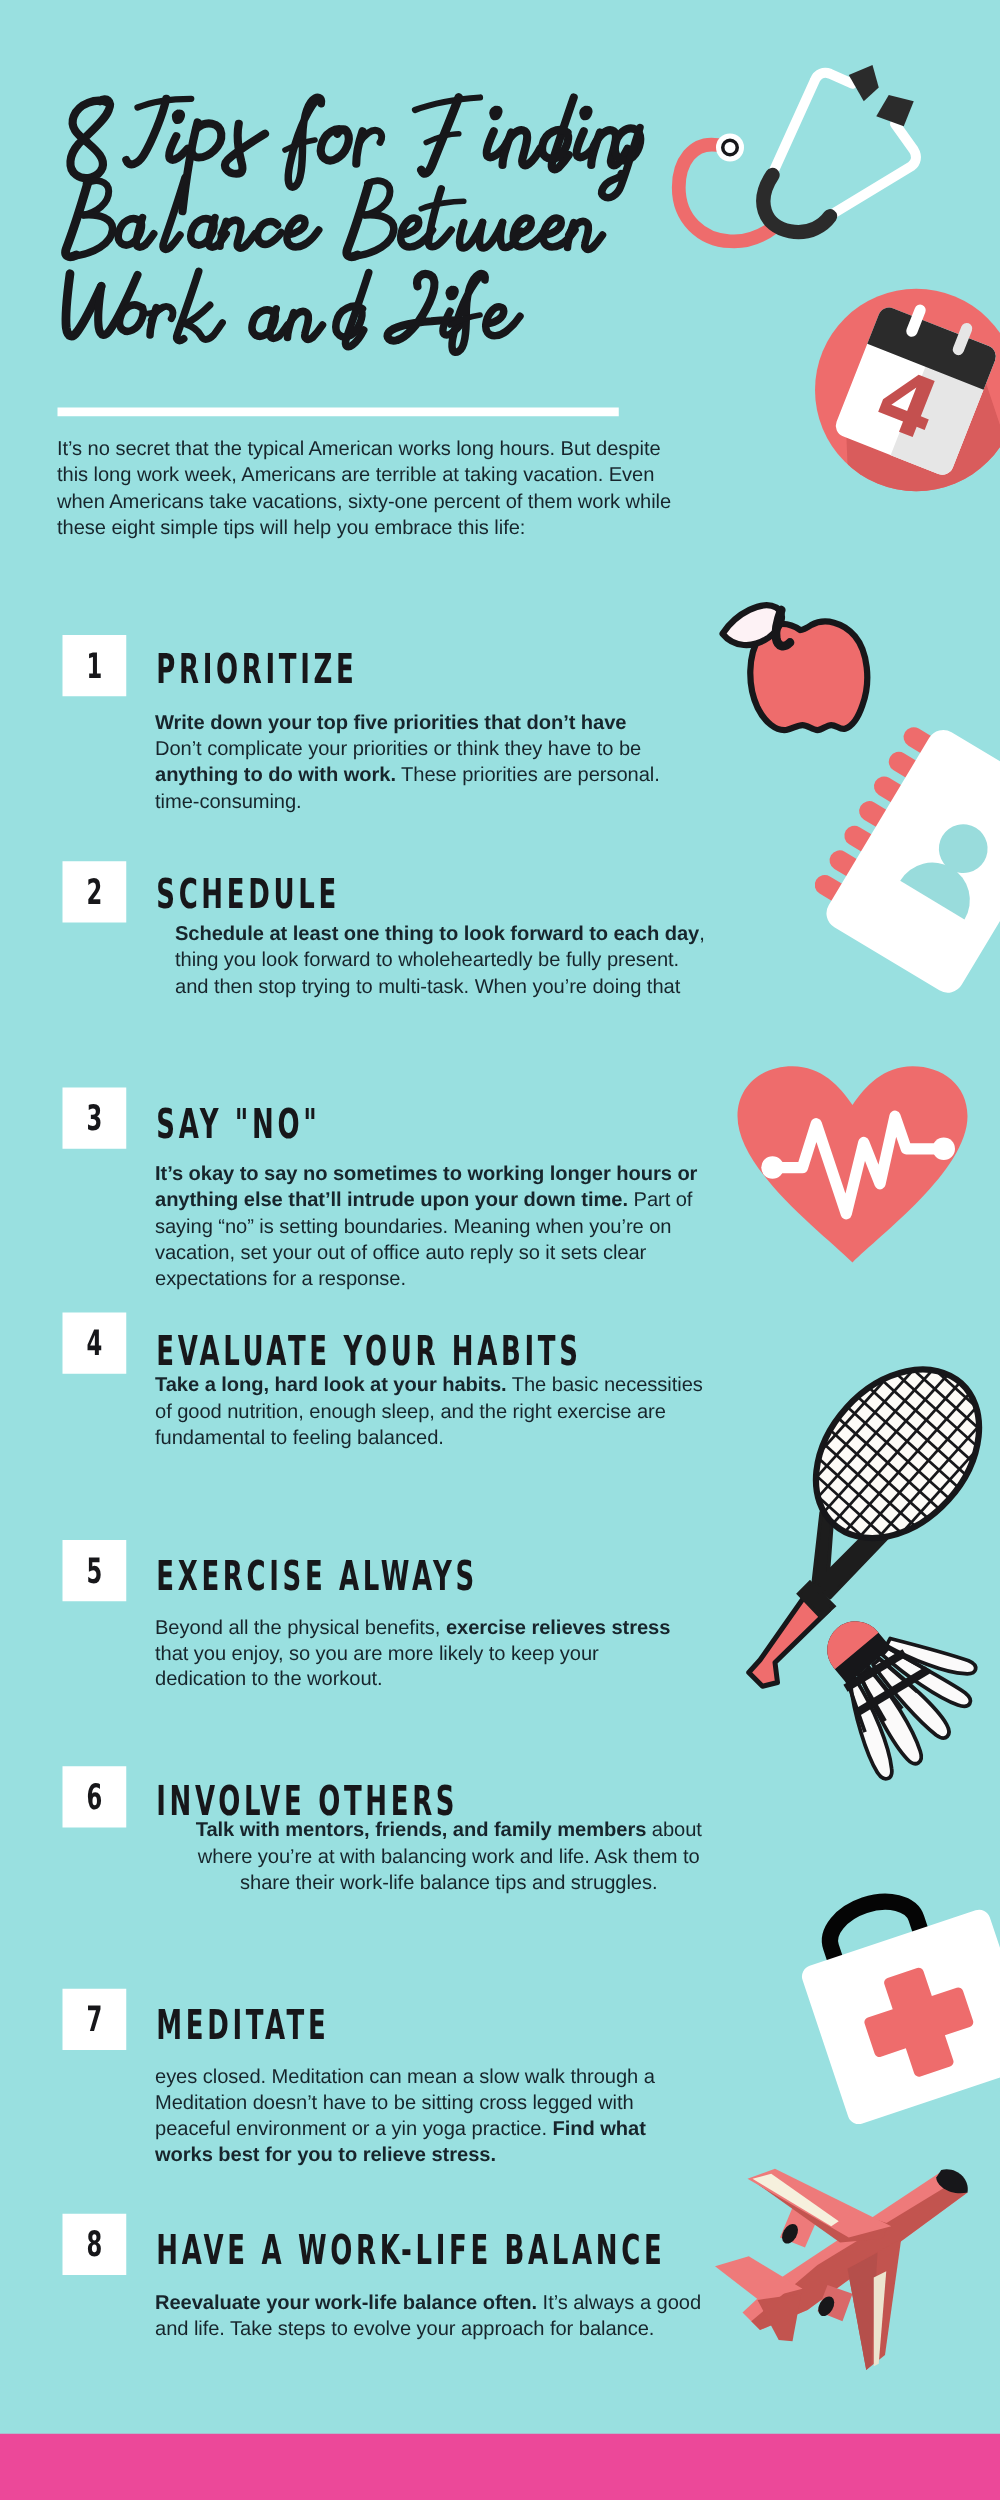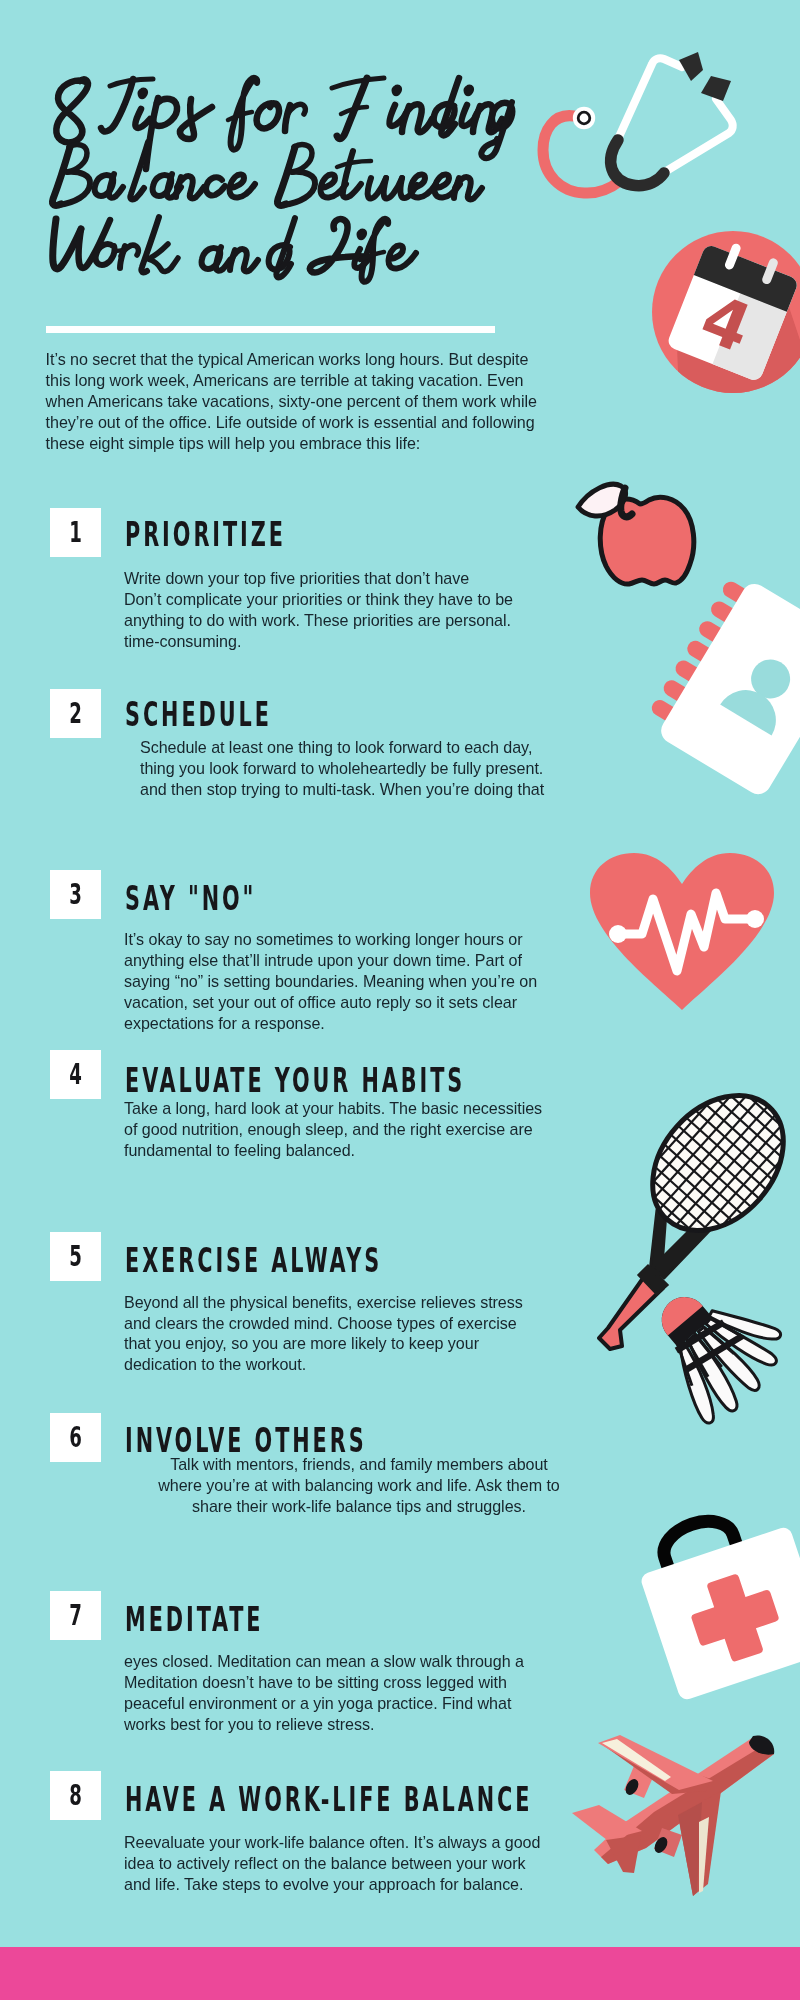--- a/index.html
+++ b/index.html
@@ -21,21 +21,21 @@
   .tip{position:absolute;left:0;width:800px;}
   .numbox{position:absolute;left:50px;top:0;width:51px;height:49px;background:#ffffff;}
   .numbox .n{position:absolute;left:0;top:0;width:51px;height:49px;line-height:49px;text-align:center;
              font-family:"DejaVu Sans Condensed","DejaVu Sans",sans-serif;font-weight:700;font-size:28px;
              color:#17171a;transform:scaleX(.72);transform-origin:50% 50%;}
   .head{position:absolute;left:125px;font-family:"DejaVu Sans Condensed","DejaVu Sans",sans-serif;
         font-weight:700;font-size:33px;line-height:44px;letter-spacing:4.2px;color:#17171a;white-space:nowrap;
         transform:scaleX(.70);transform-origin:0 50%;}
   .bodytxt{position:absolute;left:124px;width:470px;font-size:16.1px;line-height:20.9px;color:#17252c;
            letter-spacing:-0.05px;}
-  .bodytxt b{font-weight:400;}
+  .bodytxt b{font-weight:700;}
 
   
   .art-layer{position:absolute;left:0;top:0;}
 </style>
 </head>
 <body>
 
 <div class="page">
   <div class="bg"></div>
 
@@ -160,21 +160,20 @@
 </g>
 </svg>
   </div>
 
   <div class="divider"></div>
 
   <div class="intro" id="intro">
       <div>It’s no secret that the typical American works long hours. But despite</div>
       <div>this long work week, Americans are terrible at taking vacation. Even</div>
       <div>when Americans take vacations, sixty-one percent of them work while</div>
-      <div>they’re out of the office. Life outside of work is essential and following</div>
       <div>these eight simple tips will help you embrace this life:</div>
     </div>
 
   <div id="tips-root">
       <div class="tip" style="top: 507.5px;">
         <div class="numbox">
           <div class="n">1</div>
         </div>
         <div class="head" style="top: 5.9px;">PRIORITIZE</div>
         <div class="bodytxt" style="top: 60.5px;">
@@ -219,21 +218,20 @@
           <div><span>fundamental to feeling balanced.</span></div>
         </div>
       </div>
       <div class="tip" style="top: 1232.1px;">
         <div class="numbox">
           <div class="n">5</div>
         </div>
         <div class="head" style="top: 6.6px;">EXERCISE ALWAYS</div>
         <div class="bodytxt" style="top: 59.5px;">
           <div><span>Beyond all the physical benefits, </span><b>exercise relieves stress</b></div>
-          <div><b>and clears the crowded mind</b><span>. Choose types of exercise</span></div>
           <div><span>that you enjoy, so you are more likely to keep your</span></div>
           <div><span>dedication to the workout.</span></div>
         </div>
       </div>
       <div class="tip" style="top: 1412.7px;">
         <div class="numbox">
           <div class="n">6</div>
         </div>
         <div class="head" style="top: 6px;">INVOLVE OTHERS</div>
         <div class="bodytxt" style="top: 41px; text-align: center;">
@@ -254,21 +252,20 @@
           <div><b>works best for you to relieve stress.</b></div>
         </div>
       </div>
       <div class="tip" style="top: 1770.9px;">
         <div class="numbox">
           <div class="n">8</div>
         </div>
         <div class="head" style="top: 6.9px;">HAVE A WORK-LIFE BALANCE</div>
         <div class="bodytxt" style="top: 61.5px;">
           <div><b>Reevaluate your work-life balance often.</b><span> It’s always a good</span></div>
-          <div><span>idea to actively reflect on the balance between your work</span></div>
           <div><span>and life. Take steps to evolve your approach for  balance.</span></div>
         </div>
       </div>
     </div>
   <svg class="art-layer" width="800" height="2000" viewBox="0 0 800 2000">
 <g>
 <g fill="none" stroke-linecap="round" stroke-linejoin="round">
 
  <path d="M574 116 C554 113 543 130 543 150 C543 175 561 192 584 193 C599 194 611 188 620 181" stroke="#ee6c6c" stroke-width="11"></path>
 

